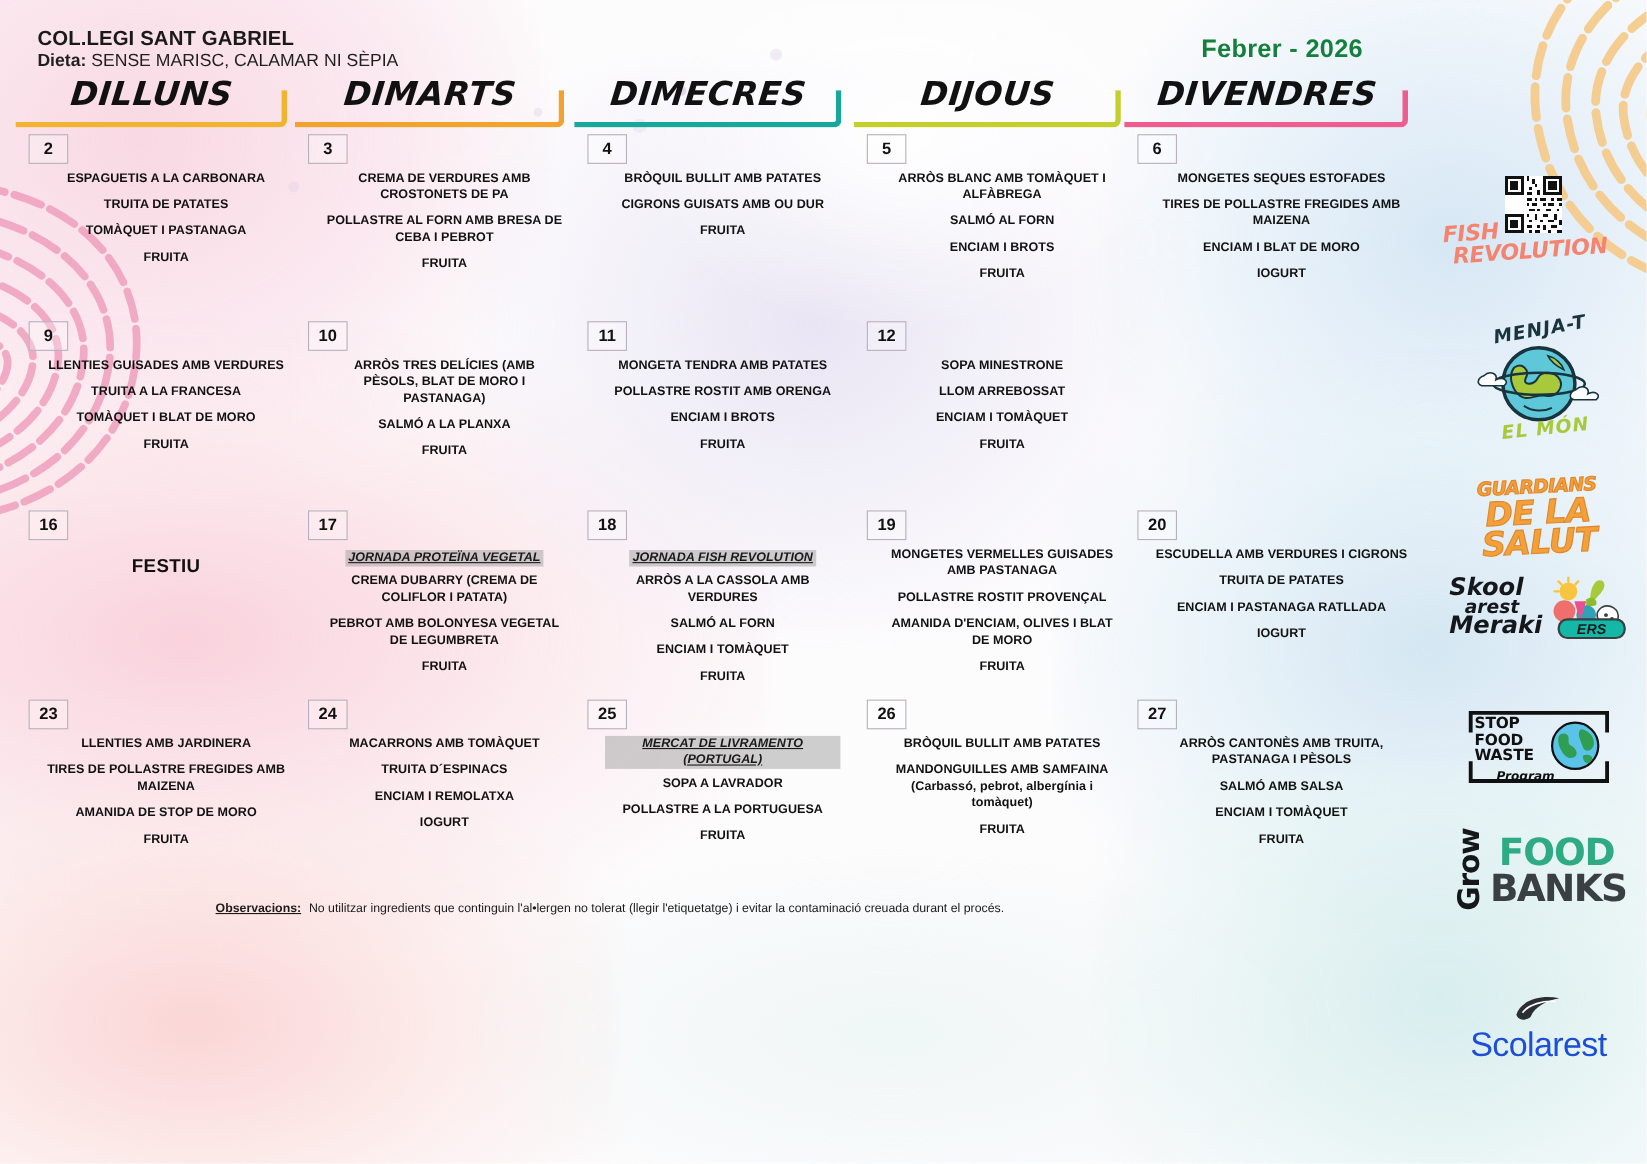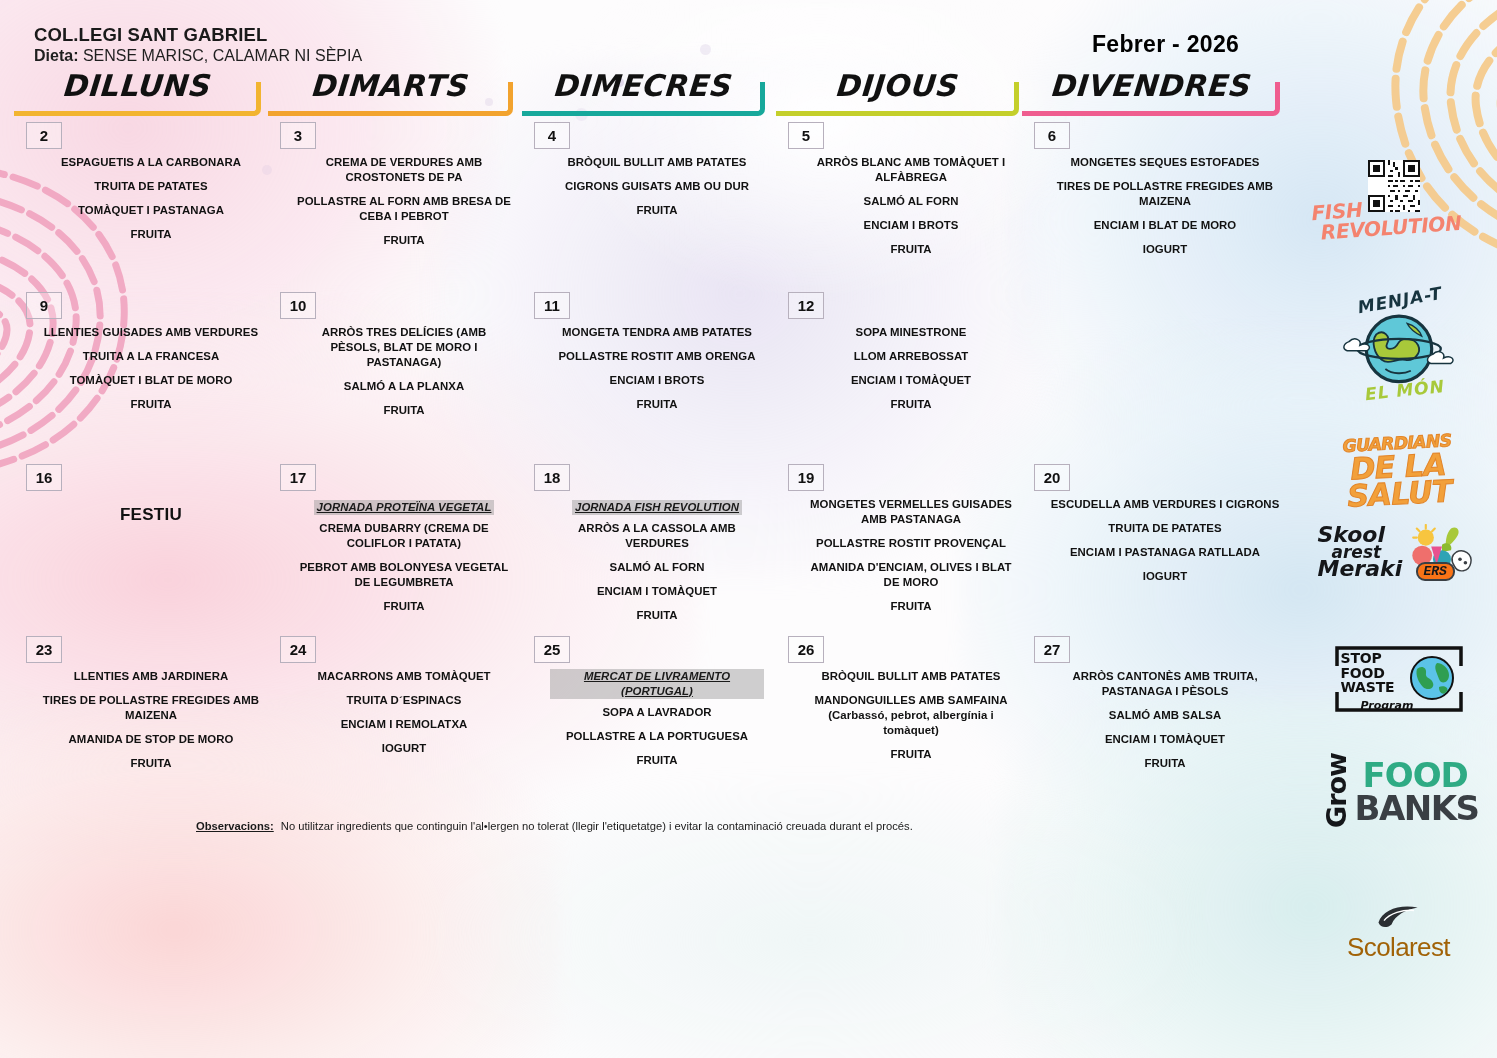--- a/index.html
+++ b/index.html
@@ -78,21 +78,21 @@
     font-size: 18.5px; font-weight: bold; letter-spacing: .1px;
     color: #1a1a1a;
   }
   .diet-line {
     position: absolute; left: 34px; top: 47px;
     font-size: 16px; color: #1f1f1f; white-space: nowrap;
   }
   .diet-line .diet-label { font-weight: bold; }
   .month-label {
     position: absolute; left: 1092px; top: 31px;
-    font-size: 23px; font-weight: bold; color: #000000;
+    font-size: 23px; font-weight: bold; color: #15803d;
     letter-spacing: .3px;
   }
 
   
   .dayheads { position: absolute; left: 0; top: 68px; width: 1310px; height: 48px; }
   .dayhead {
     position: absolute; top: 0; height: 48px;
   }
   .dayhead .dh-text {
     position: absolute; left: 0; top: 0; width: 100%;
@@ -226,21 +226,21 @@
     font-size: 34px; color: #2fab84; letter-spacing: -1px; line-height: 1;
   }
   .gfb-banks {
     position: absolute; left: 36px; top: 33px;
     font-family: "DejaVu Sans", sans-serif; font-weight: bold;
     font-size: 34px; color: #3a3f44; letter-spacing: -1.5px; line-height: 1;
   }
 
   .scolarest {
     font-family: "Liberation Sans", sans-serif;
-    font-size: 26px; color: #a16207; letter-spacing: -.6px;
+    font-size: 31px; color: #1d4ed8; letter-spacing: -.6px;
   }
 </style>
 </head>
 <body>
 
 <div id="page">
 
   <div class="wash w-topleft"></div>
   <div class="wash w-pinkmid"></div>
   <div class="wash w-bottomleft"></div>
@@ -597,21 +597,21 @@
           </g>
           <path d="M50,4 C56,0 62,6 56,14 C52,20 46,24 44,28 C44,20 44,10 50,4 Z" fill="#a8c93a"></path>
           <path d="M40,22 C46,18 52,22 50,28 L40,30 Z" fill="#8cbb2e"></path>
           <circle cx="18" cy="34" r="11" fill="#ef6f6c"></circle>
           <circle cx="40" cy="38" r="10" fill="#2fa3b5"></circle>
           <path d="M28,24 L34,44 L40,24 Z" fill="#e8518f"></path>
           <path d="M56,30 C64,26 74,32 72,42 C70,52 58,54 54,46 C50,40 50,34 56,30 Z" fill="#fff" stroke="#3a3f44" stroke-width="1.6"></path>
           <circle cx="60" cy="38" r="2" fill="#3a3f44"></circle>
             <circle cx="66" cy="42" r="2" fill="#3a3f44"></circle>
         </svg>
-        <div style="position:absolute;left:102px;top:40px;border:2px solid #3a3f44;border-radius:9px;background:#f97316;padding:0 6px;font-family:Liberation Mono, monospace;font-weight:bold;font-style:italic;font-size:13px;color:#15171a;">ERS</div>
+        <div style="position:absolute;left:102px;top:40px;border:2px solid #3a3f44;border-radius:9px;background:#14b8a6;padding:0 16px;font-family:Liberation Sans, sans-serif;font-weight:bold;font-style:italic;font-size:13px;color:#15171a;">ERS</div>
       </div>
     </div>
 
     <div class="logo" style="height:92px;margin-top:30px;">
       <div class="sfw-box">
         <svg viewBox="0 0 132 70" style="position:absolute;left:0;top:0;width:132px;height:70px;">
           <path d="M4,22 L4,4 L128,4 L128,22" fill="none" stroke="#111" stroke-width="3.5"></path>
           <path d="M4,48 L4,66 L128,66 L128,48" fill="none" stroke="#111" stroke-width="3.5"></path>
         </svg>
         <div class="sfw-text">

